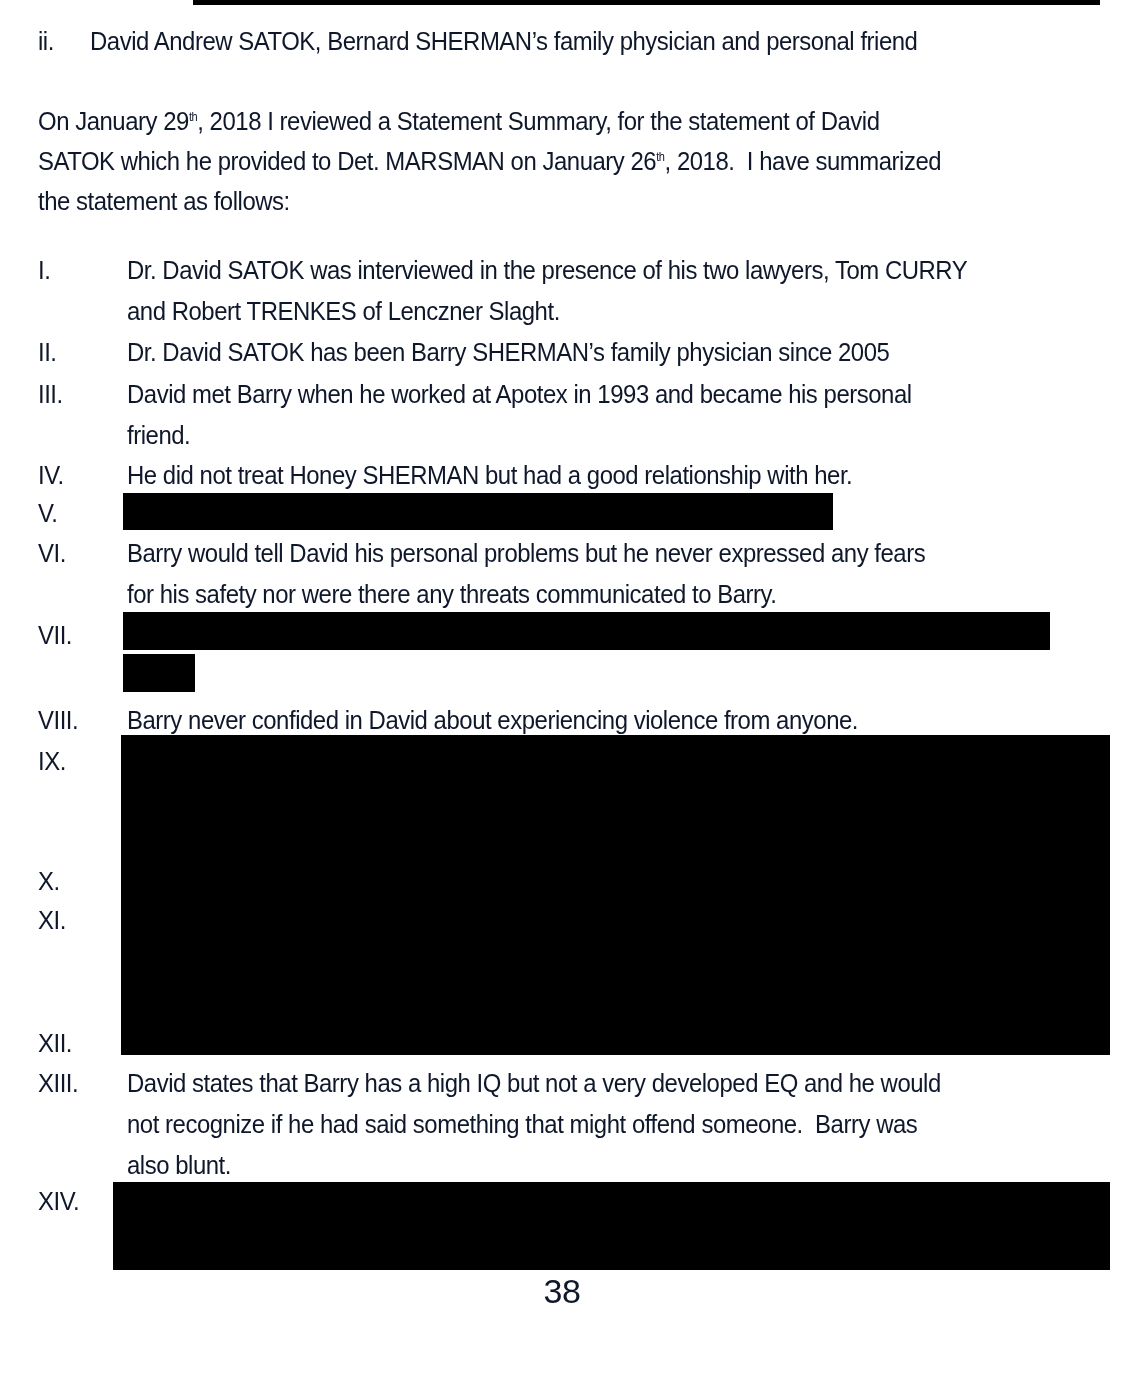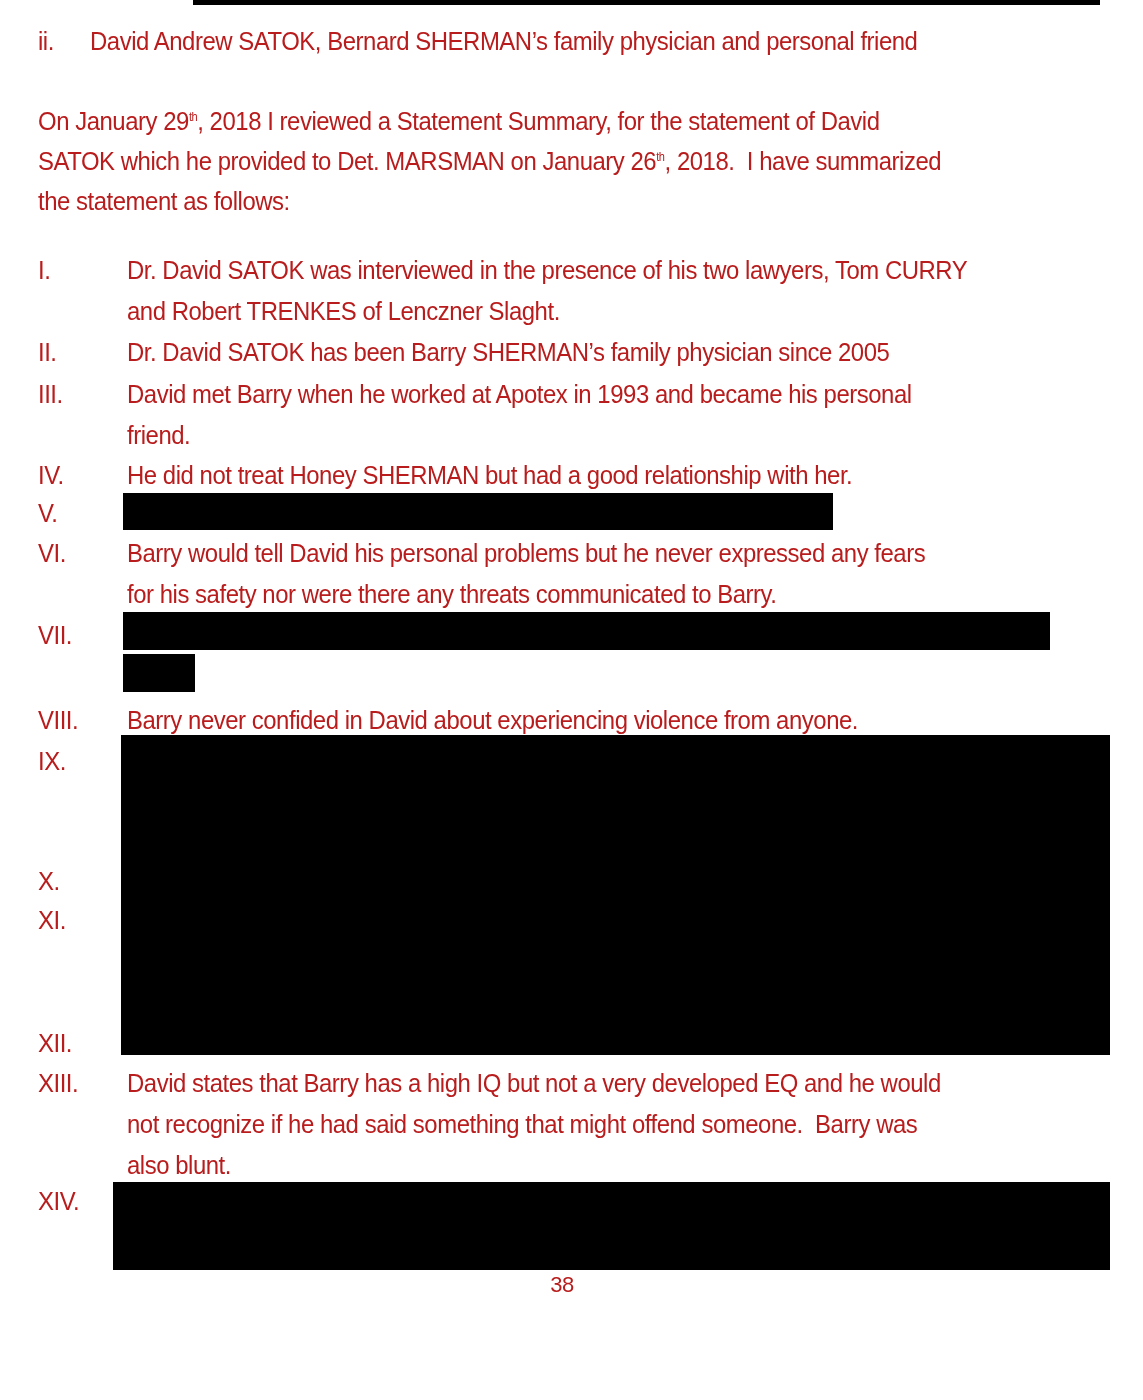--- a/index.html
+++ b/index.html
@@ -6,21 +6,21 @@
     margin: 0;
     padding: 0;
     background: #ffffff;
   }
   #page {
     position: relative;
     width: 1143px;
     height: 1400px;
     background: #ffffff;
     font-family: "Liberation Sans", sans-serif;
-    color: #b91c1c;
+    color: #0f172a;
     overflow: hidden;
   }
   .line {
     position: absolute;
     font-size: 26px;
     letter-spacing: -0.5px;
     white-space: pre;
     transform: scaleX(0.92);
     transform-origin: 0 0;
     line-height: 34px;
@@ -39,21 +39,21 @@
     top: 0;
     width: 907px;
     height: 5px;
   }
   #page-number {
     position: absolute;
     left: 0;
     top: 1272px;
     width: 1124px;
     text-align: center;
-    font-size: 22px;
+    font-size: 34px;
     letter-spacing: -0.5px;
   }
 </style>
 </head>
 <body>
 
 <div id="page">
 
   <div id="top-bar" class="bar"></div>
 

